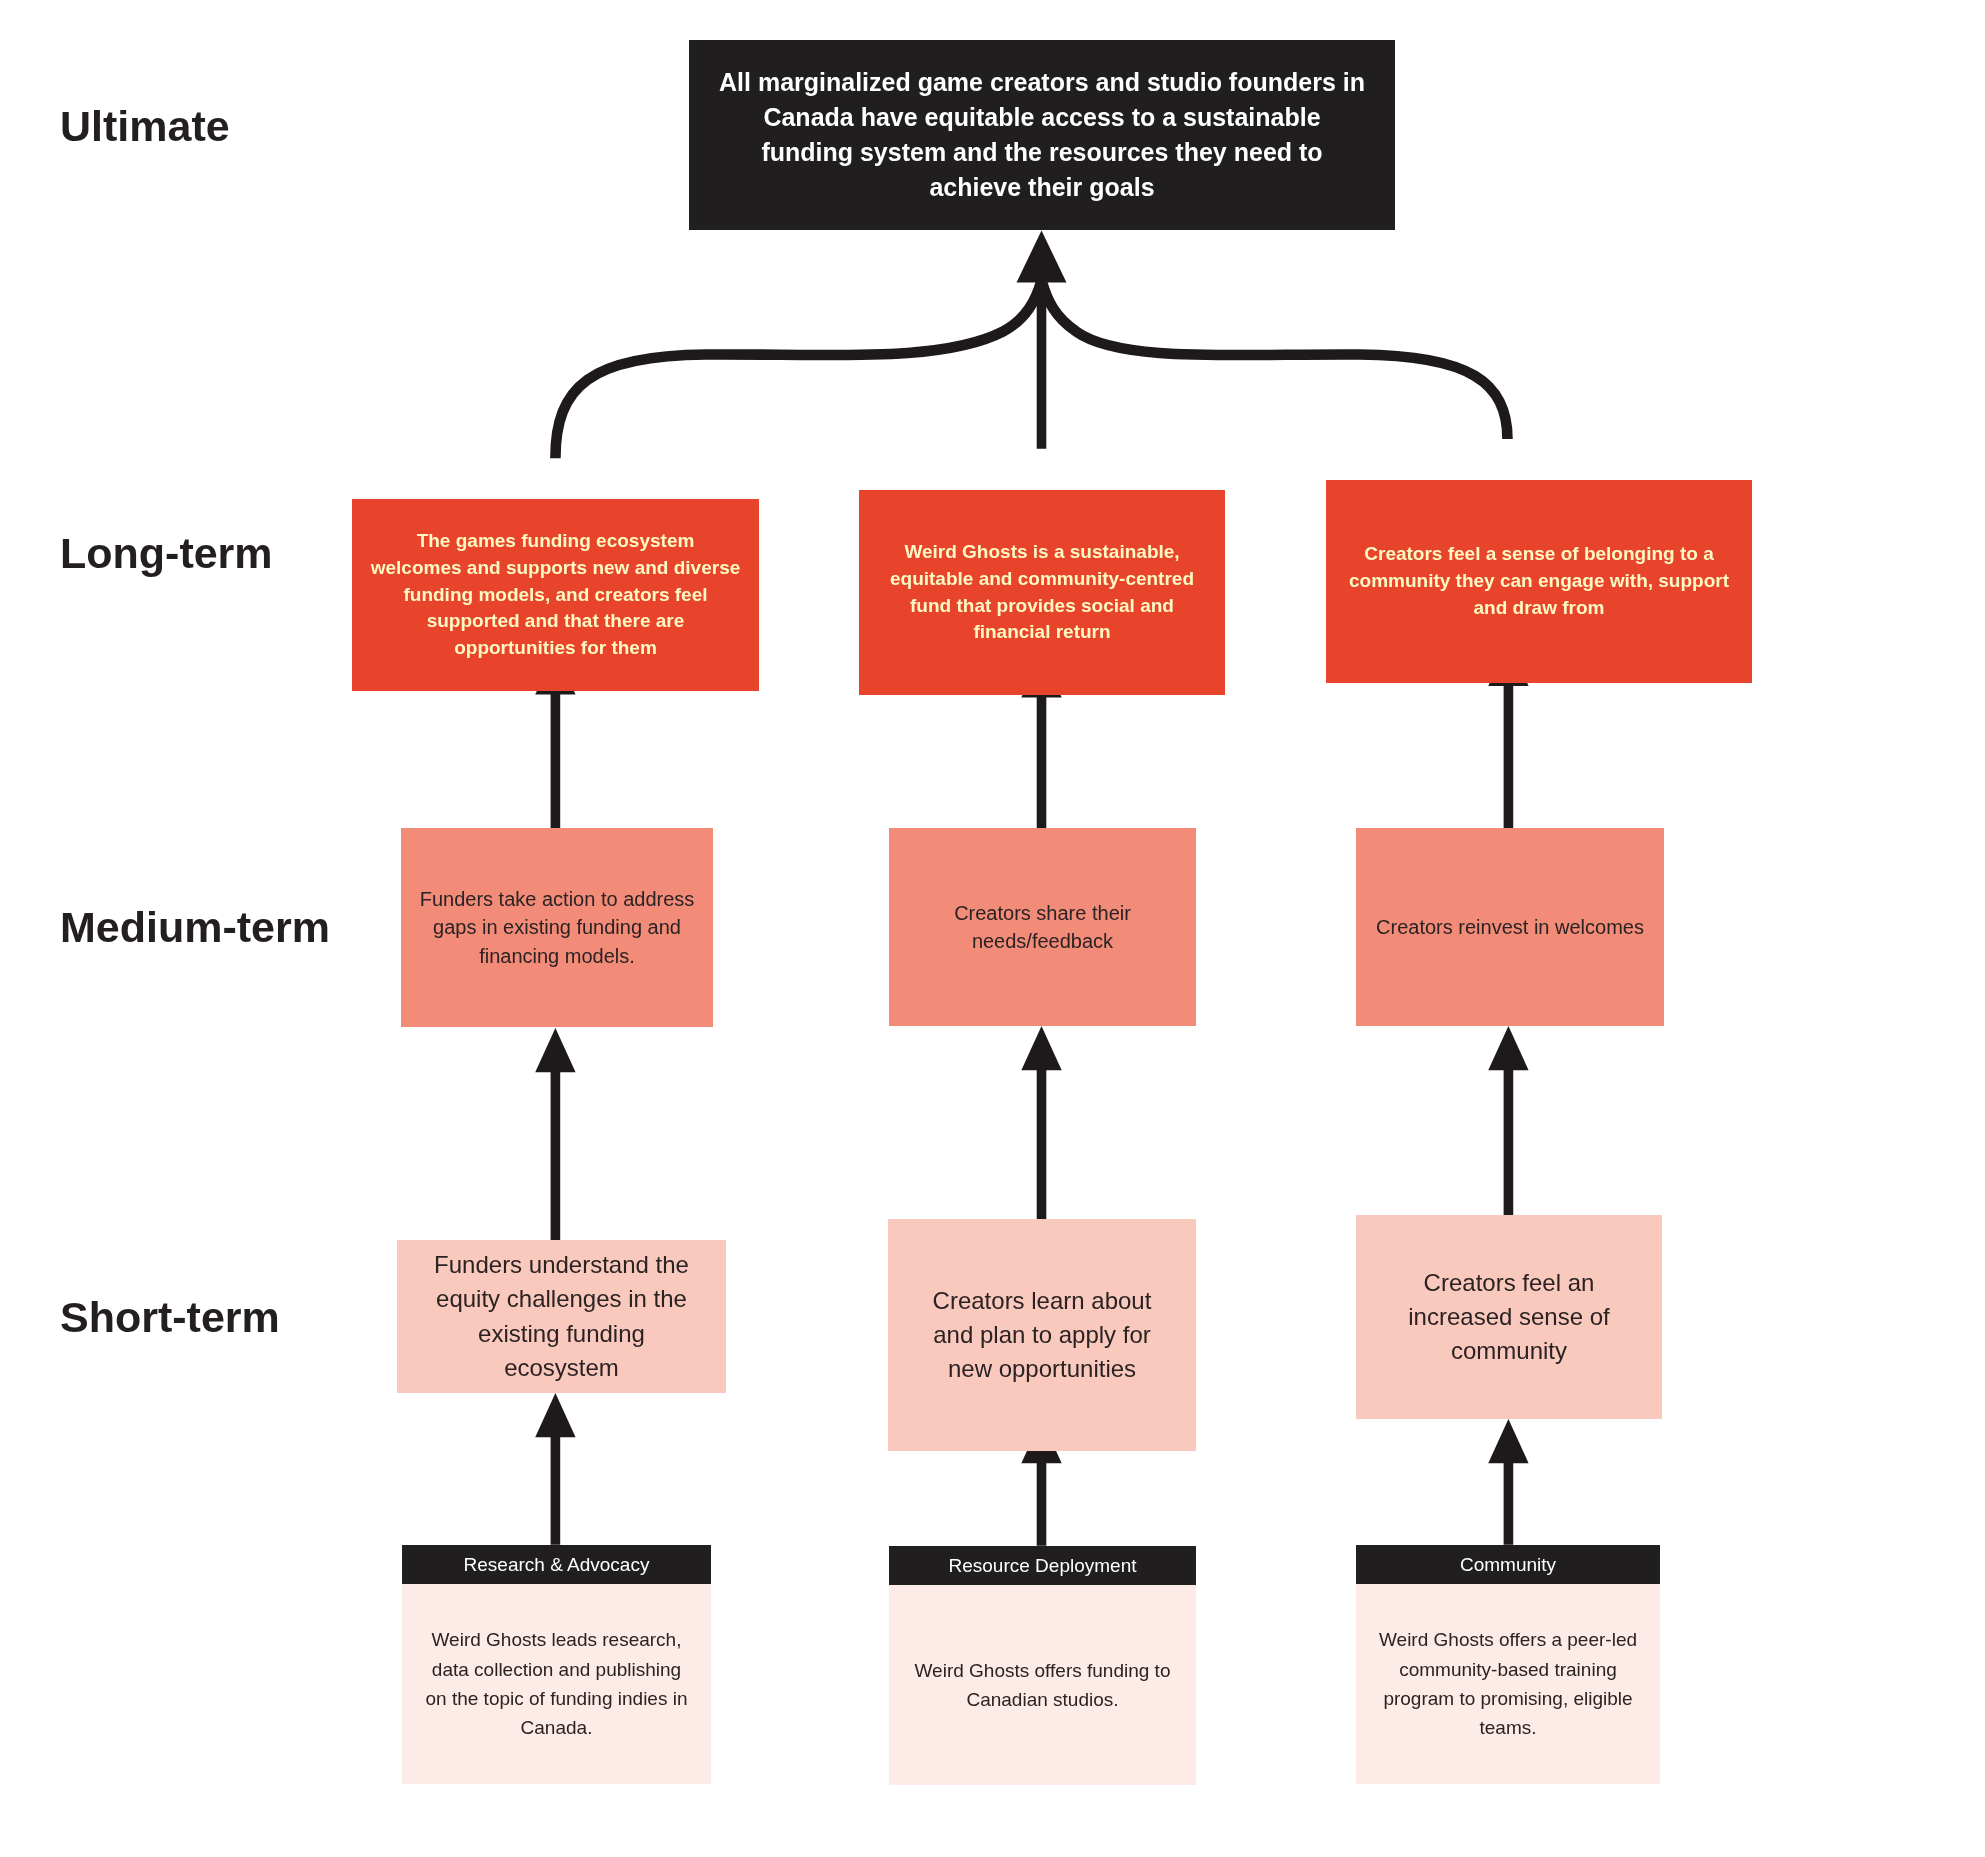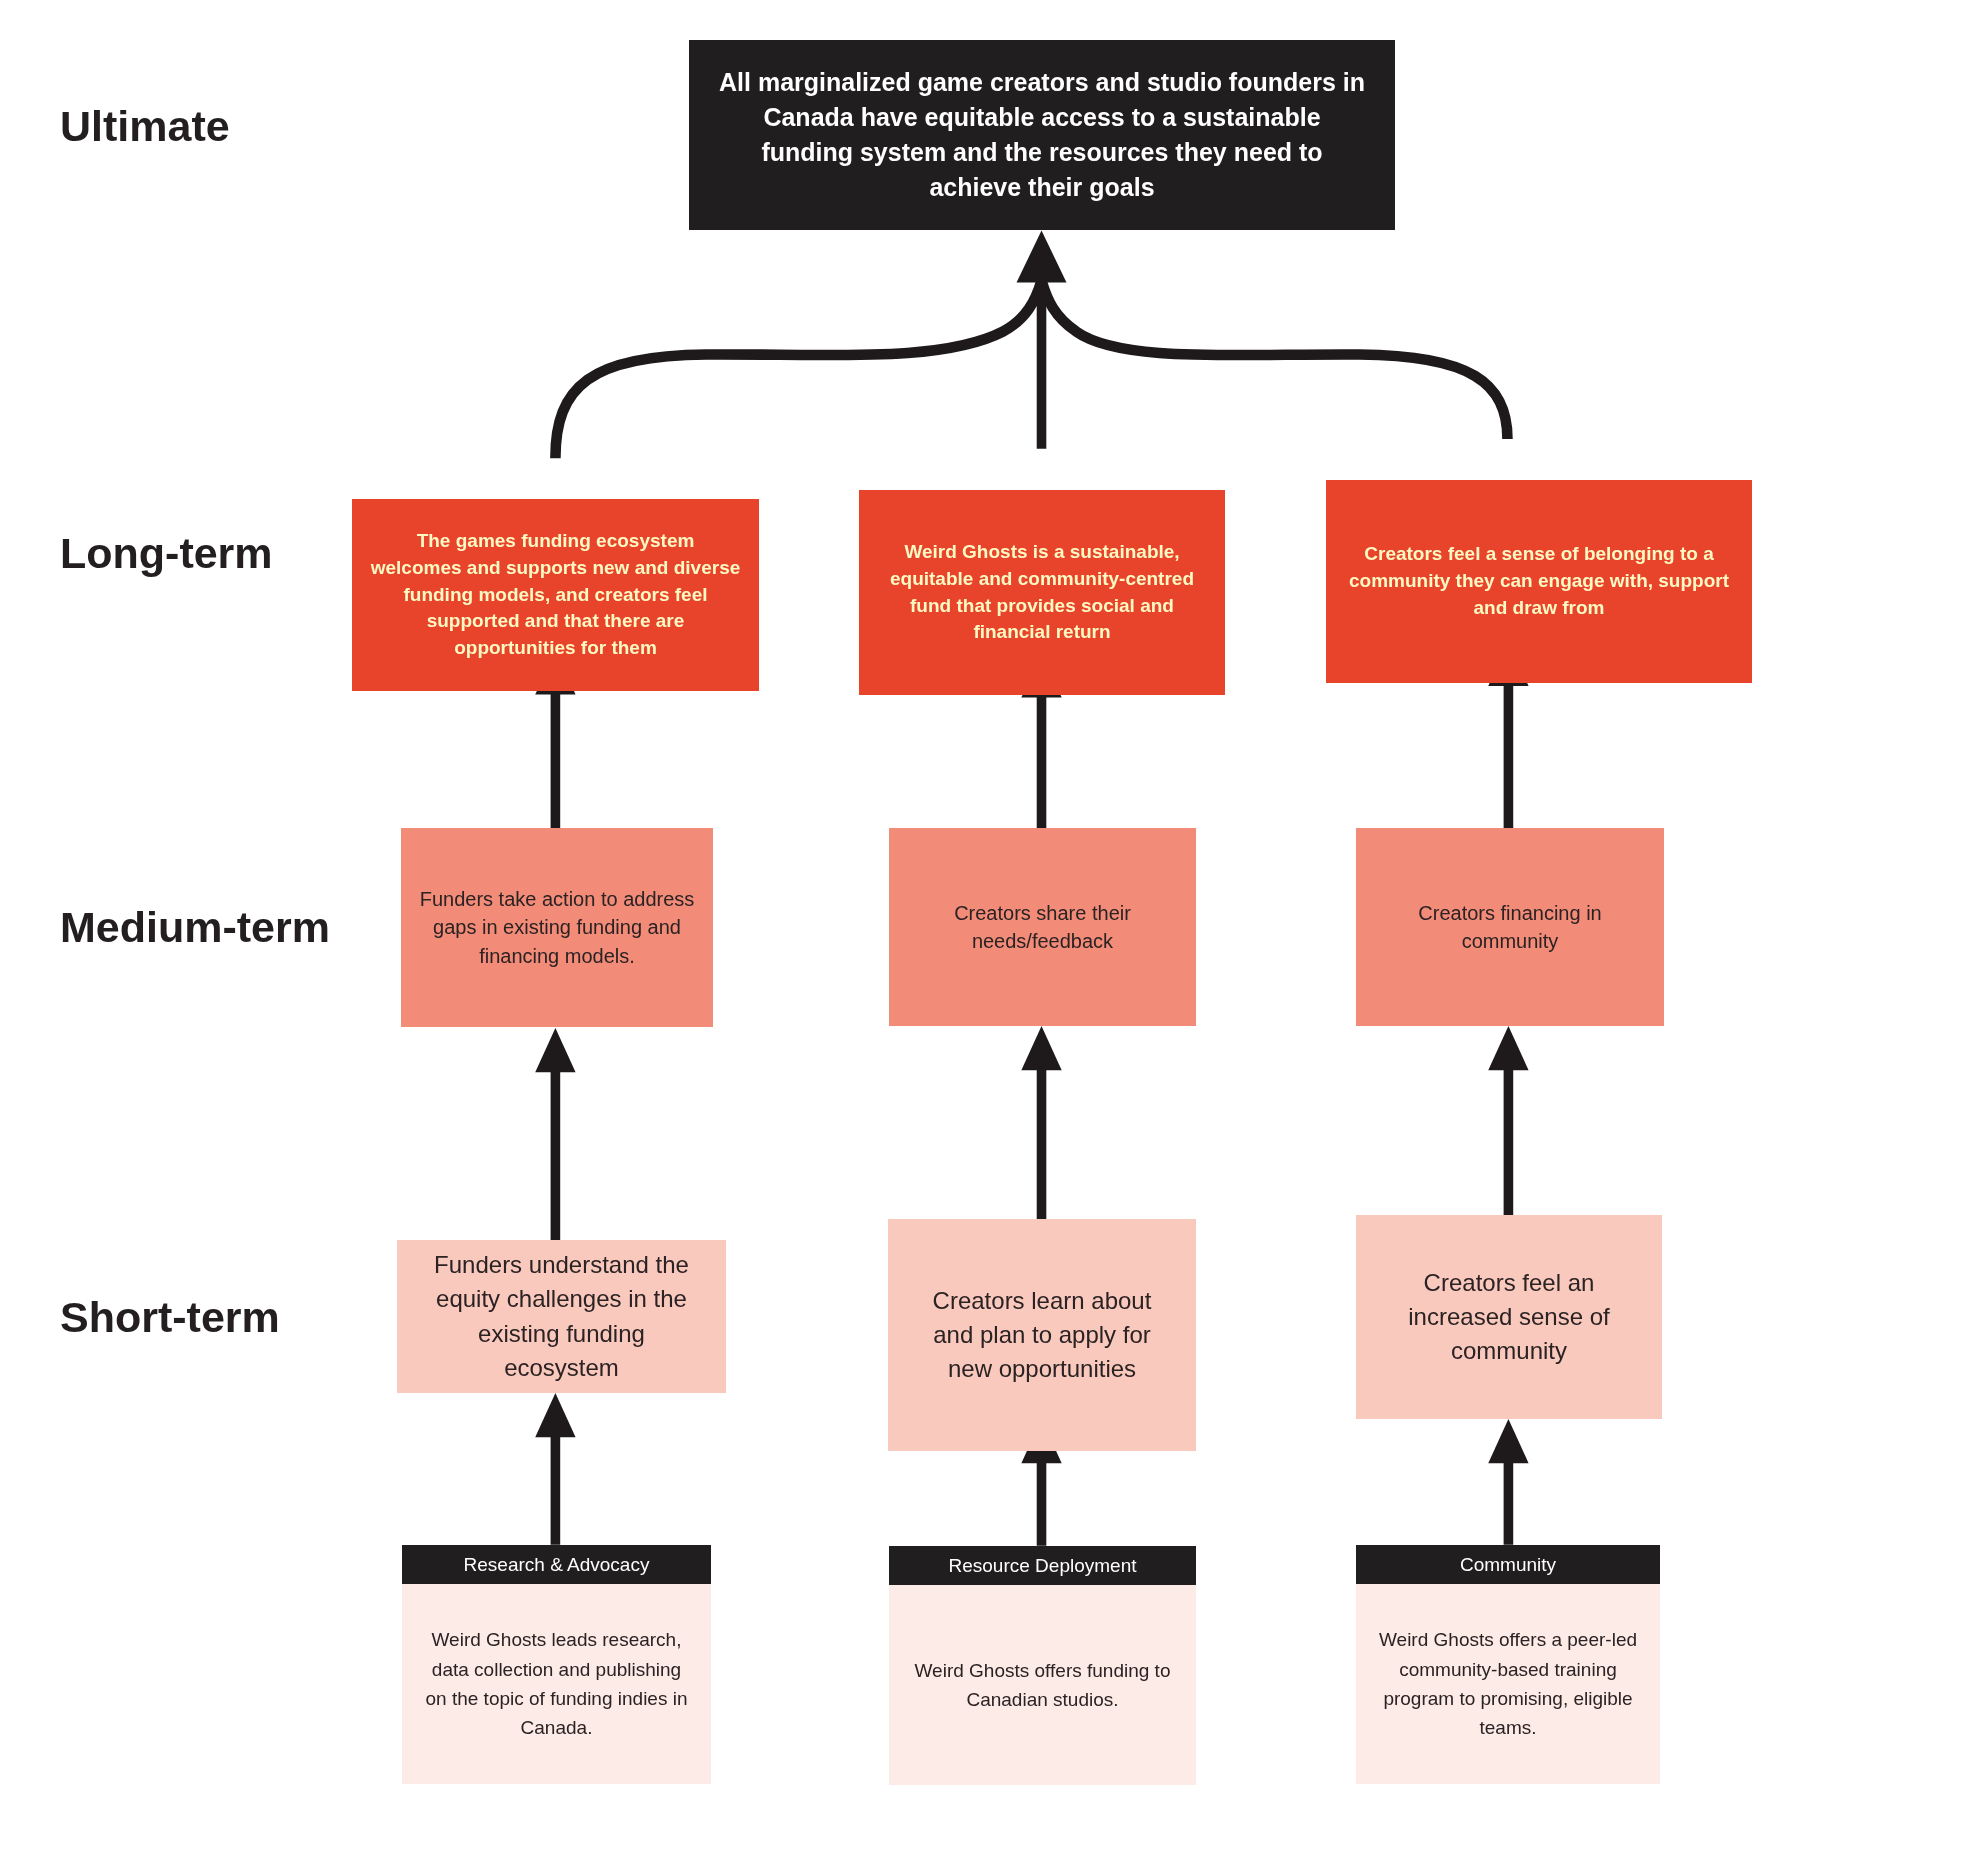--- a/index.html
+++ b/index.html
@@ -168,21 +168,21 @@
     <span>Creators feel a sense of belonging to a community they can engage with, support and draw from</span>
   </div>
 
   <div class="box box-medium mt1">
     <span>Funders take action to address gaps in existing funding and financing models.</span>
   </div>
   <div class="box box-medium mt2">
     <span>Creators share their needs/feedback</span>
   </div>
   <div class="box box-medium mt3">
-    <span>Creators financing in community</span>
+    <span>Creators reinvest in welcomes</span>
   </div>
 
   <div class="box box-short st1">
     <span>Funders understand the equity challenges in the existing funding ecosystem</span>
   </div>
   <div class="box box-short st2">
     <span>Creators learn about and plan to apply for new opportunities</span>
   </div>
   <div class="box box-short st3">
     <span>Creators feel an increased sense of community</span>

